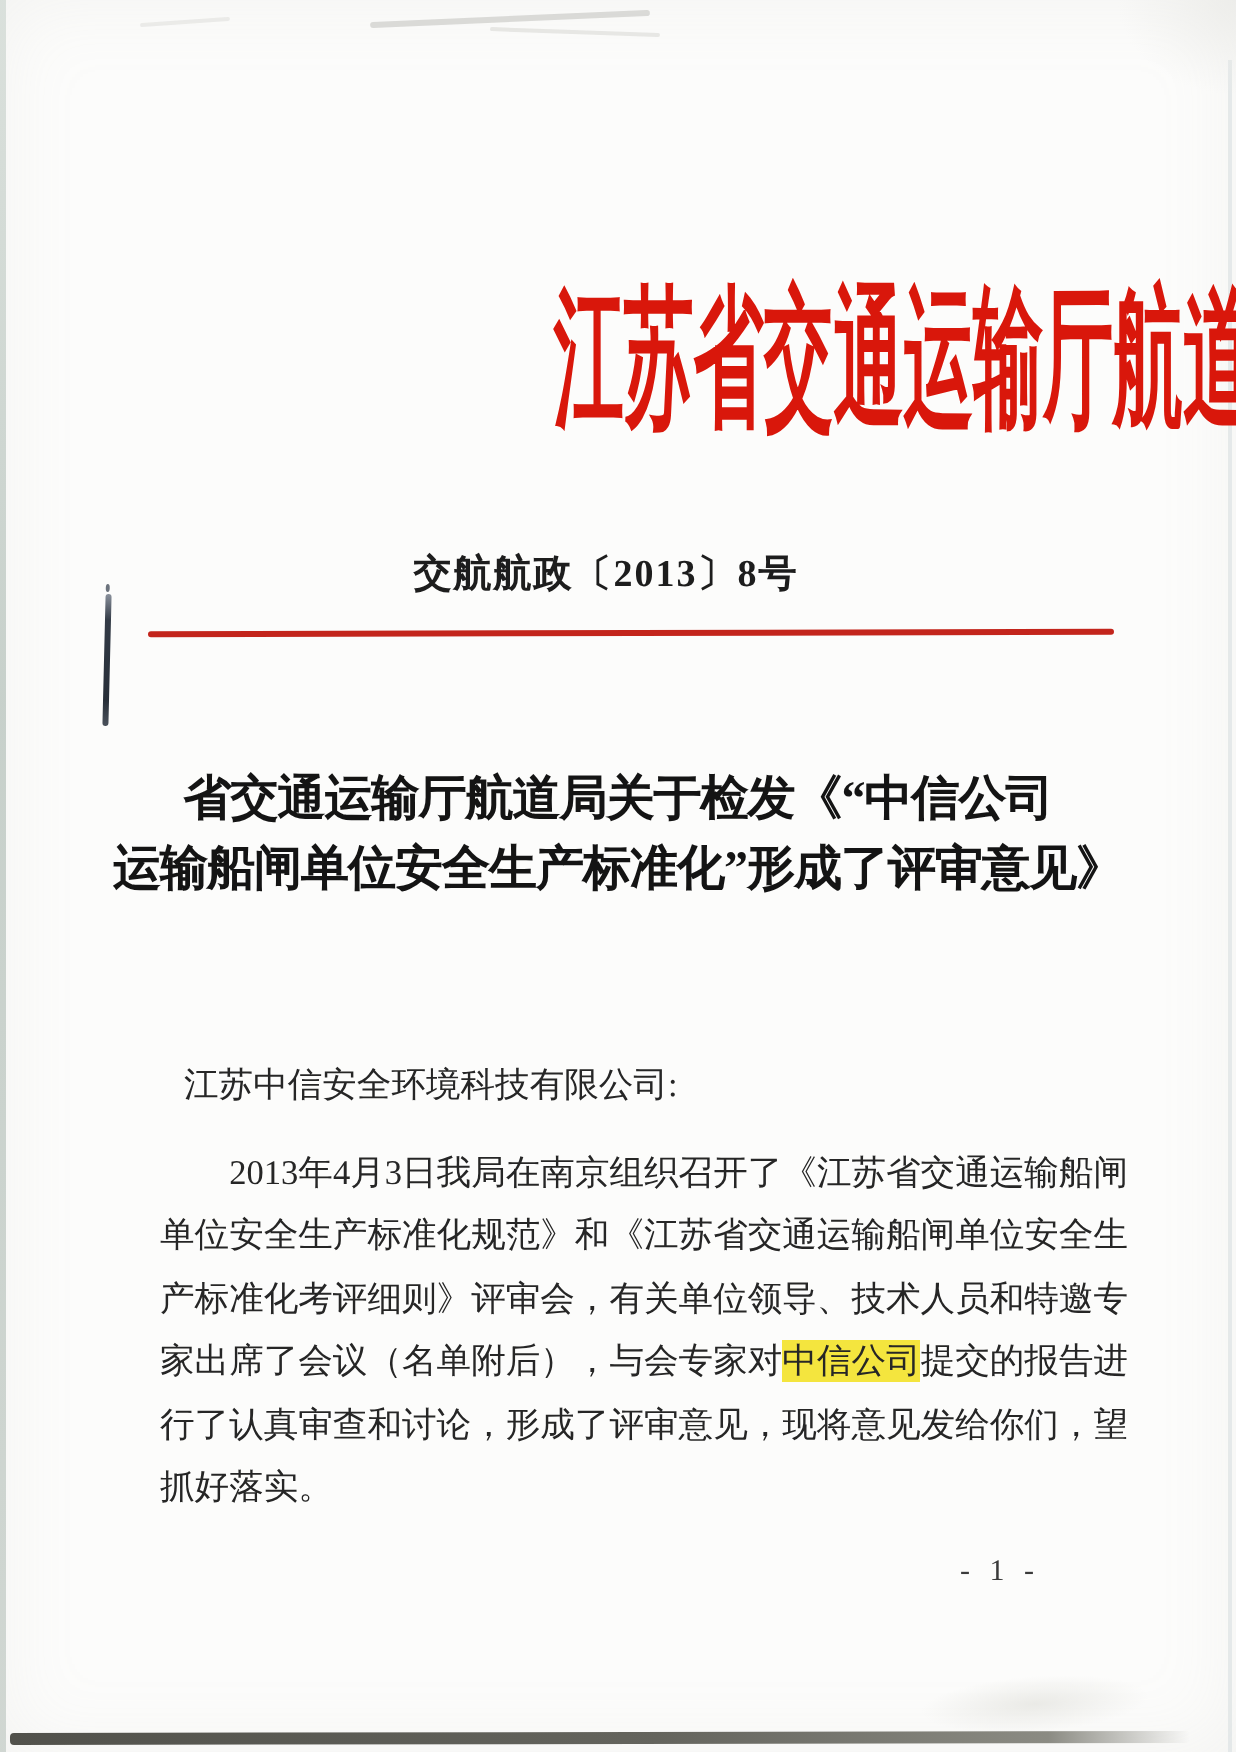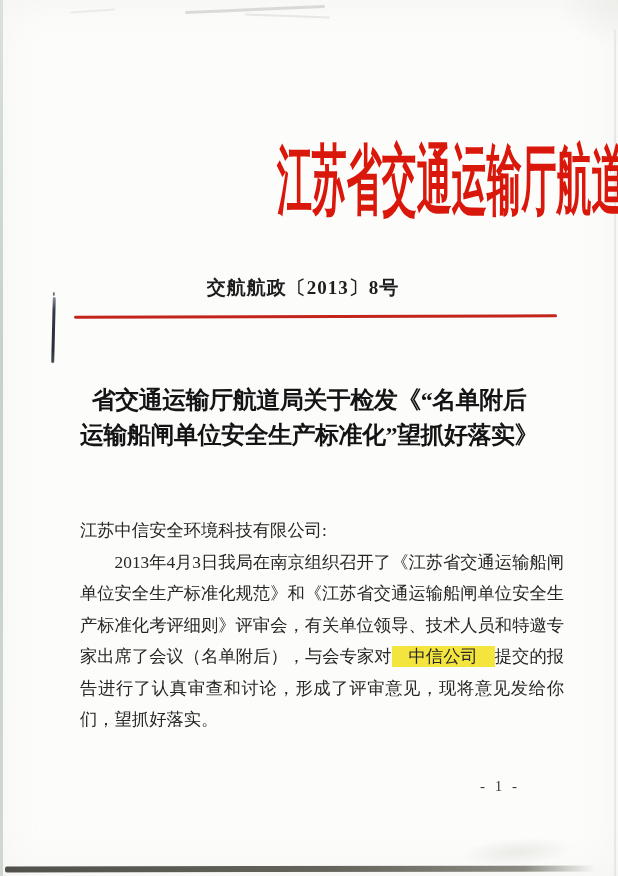--- a/index.html
+++ b/index.html
@@ -110,28 +110,28 @@
   }
 
   
   .body-block {
     position: absolute; top: 515px; left: 80px; width: 484px;
     color: var(--body-ink);
     font-size: 17.3px;
     line-height: 31.5px;
     text-align: justify;
   }
-  .salutation { margin: 0; }
+  .salutation { margin: 12px; }
   .para {
     margin: 0;
     text-indent: 2em;
   }
   .hl {
     background: var(--highlight-yellow);
-    padding: 1px 17px;
+    padding: 1px 0;
   }
 
   
   .page-number {
     position: absolute; top: 778px; left: 480px;
     font-size: 15px;
     color: #3a3a3a;
     letter-spacing: 3px;
   }
 </style>
@@ -152,22 +152,22 @@
 
   <div class="masthead">
     <span class="masthead-title">江苏省交通运输厅航道局文件</span>
   </div>
 
   <div class="doc-number">交航航政〔2013〕8号</div>
 
   <div class="red-divider"></div>
 
   <div class="heading">
-    <div>省交通运输厅航道局关于检发《“名单附后</div>
-    <div>运输船闸单位安全生产标准化”望抓好落实》</div>
+    <div>省交通运输厅航道局关于检发《“中信公司</div>
+    <div>运输船闸单位安全生产标准化”形成了评审意见》</div>
   </div>
 
   <div class="body-block">
     <p class="salutation">江苏中信安全环境科技有限公司:</p>
     <p class="para"><span>2013年4月3日我局在南京组织召开了《江苏省交通运输船闸单位安全生产标准化规范》和《江苏省交通运输船闸单位安全生产标准化考评细则》评审会，有关单位领导、技术人员和特邀专家出席了会议（名单附后），与会专家对</span><span class="hl">中信公司</span><span>提交的报告进行了认真审查和讨论，形成了评审意见，现将意见发给你们，望抓好落实。</span></p>
   </div>
 
   <div class="page-number">- 1 -</div>
 
 </div>

